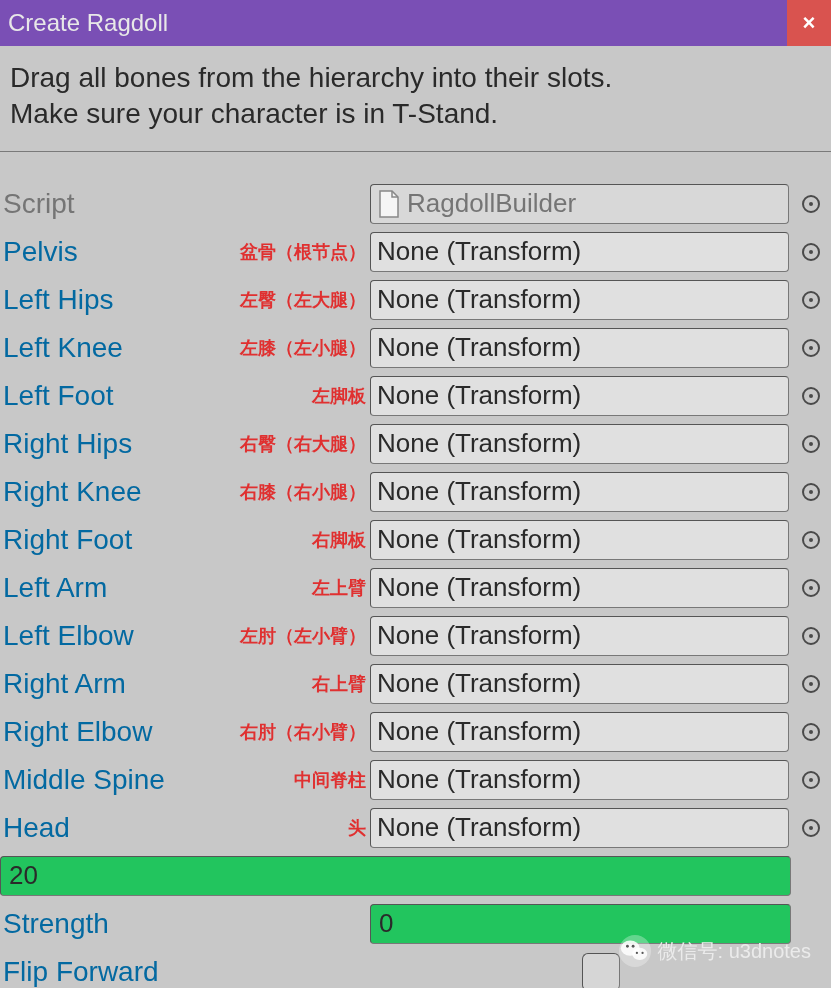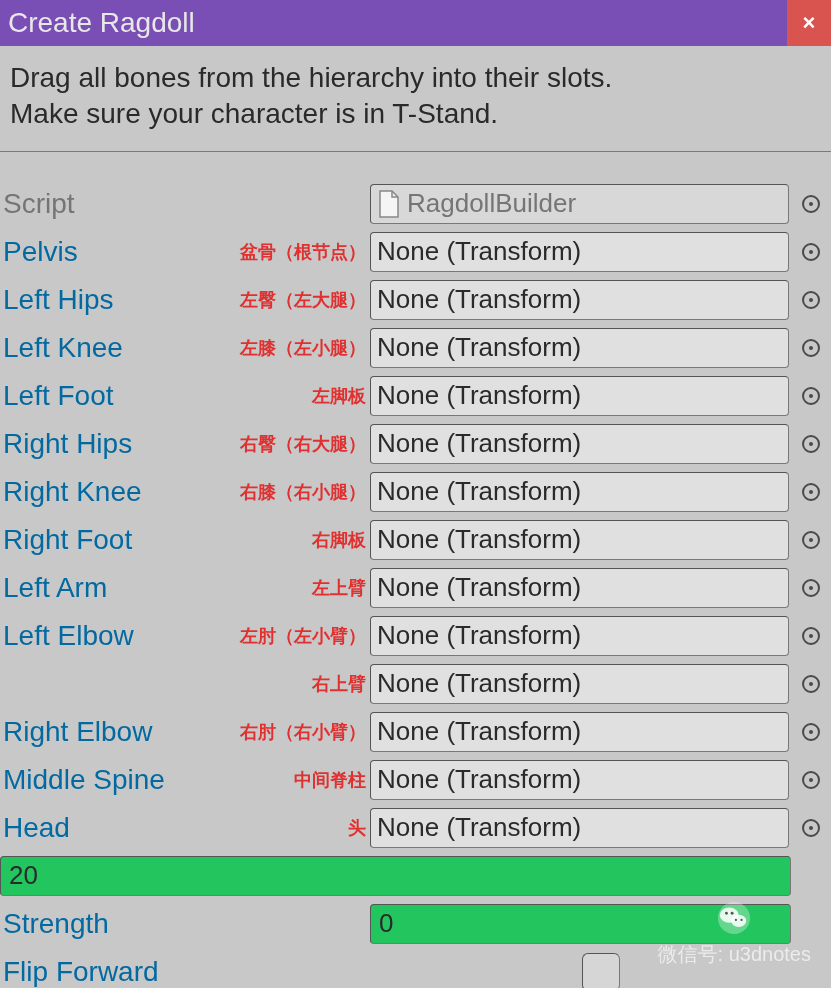--- a/index.html
+++ b/index.html
@@ -17,21 +17,21 @@
     .titlebar {
       background: #7a4fb5;
       height: 46px;
       display: flex;
       align-items: center;
       justify-content: space-between;
       padding-left: 8px;
     }
     .titlebar-title {
       color: #e8e8e8;
-      font-size: 28px;
+      font-size: 24px;
       font-weight: normal;
     }
     .close-btn {
       background: #d9534f;
       width: 44px;
       height: 46px;
       display: flex;
       align-items: center;
       justify-content: center;
       color: #fff;
@@ -152,21 +152,20 @@
     }
     .watermark {
       position: absolute;
       right: 20px;
       bottom: 20px;
       display: flex;
       align-items: center;
       color: #ebebeb;
       font-size: 20px;
       gap: 6px;
-      flex-direction: column;
     }
     .wechat-icon {
       width: 34px;
       height: 34px;
     }
   </style>
 </head>
 <body>
 
 <div class="titlebar">
@@ -355,20 +354,21 @@
       <div class="target-btn">
         <svg width="22" height="22" viewBox="0 0 22 22">
           <circle cx="11" cy="11" r="8" fill="none" stroke="#4a4a4a" stroke-width="2"></circle>
           <circle cx="11" cy="11" r="2" fill="#4a4a4a"></circle>
         </svg>
       </div>
     </div>
   </div>
       <div class="row">
     <div class="row-left">
+      <span class="label">Right Arm</span>
       <span class="annotation">右上臂</span>
     </div>
     <div class="row-right">
       <div class="field-box">
         <span>None (Transform)</span>
       </div>
       <div class="target-btn">
         <svg width="22" height="22" viewBox="0 0 22 22">
           <circle cx="11" cy="11" r="8" fill="none" stroke="#4a4a4a" stroke-width="2"></circle>
           <circle cx="11" cy="11" r="2" fill="#4a4a4a"></circle>

